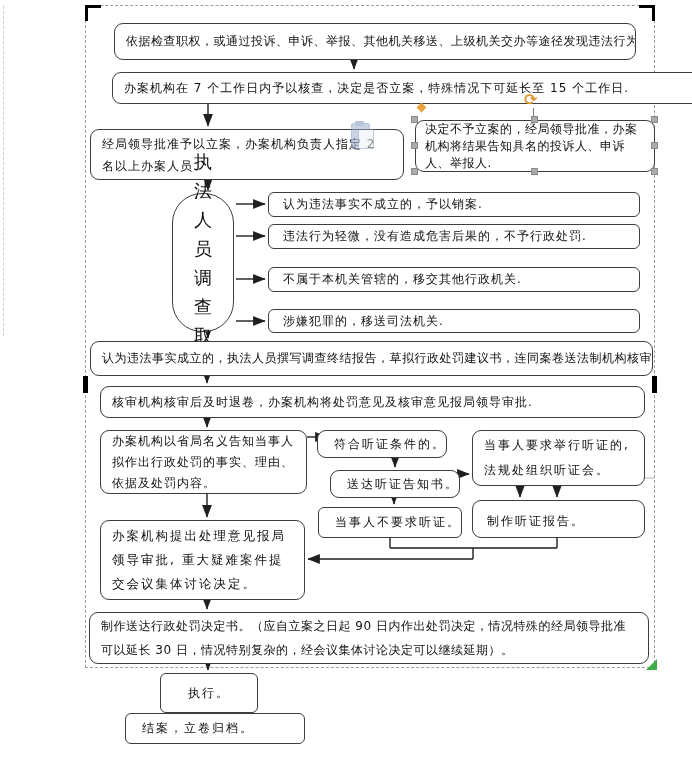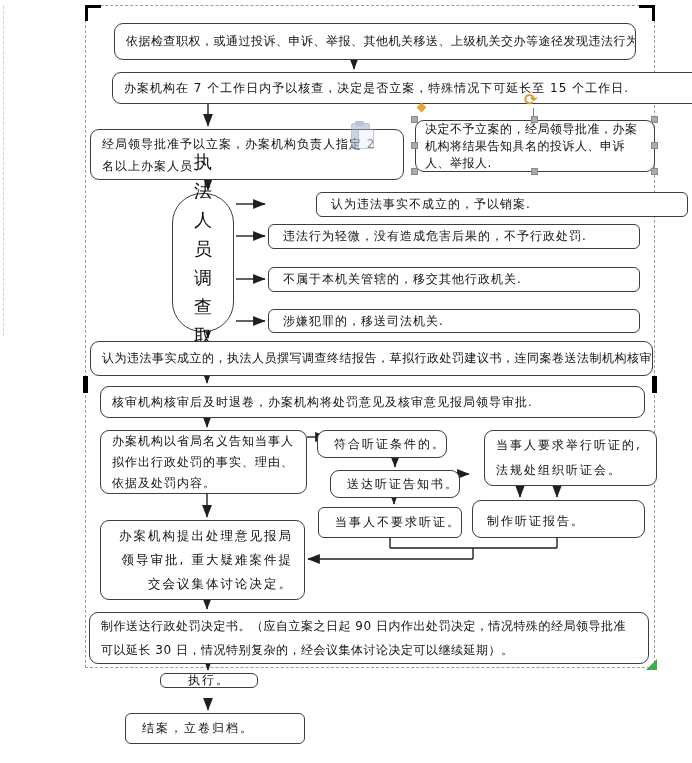--- a/index.html
+++ b/index.html
@@ -132,21 +132,21 @@
 
   <div class="node stadium" style="left:172px;top:193px;width:62px;height:139px;">
     <span class="txt">
       <span>执 法</span><br>
       <span>人 员</span><br>
       <span>调 查</span><br>
       <span>取 证</span>
     </span>
   </div>
 
-  <div class="node small-r oneline ls1" style="left:268px;top:192px;width:372px;height:25px;padding:10px 14px;margin-left:48px;">
+  <div class="node small-r oneline ls1" style="left:268px;top:192px;width:372px;height:25px;padding:10px 14px;">
     <span class="txt">认为违法事实不成立的，予以销案.</span>
   </div>
   <div class="node small-r oneline ls1" style="left:268px;top:224px;width:372px;height:25px;padding:0 14px;">
     <span class="txt">违法行为轻微，没有造成危害后果的，不予行政处罚.</span>
   </div>
   <div class="node small-r oneline ls1" style="left:268px;top:267px;width:372px;height:25px;padding:0 14px;">
     <span class="txt">不属于本机关管辖的，移交其他行政机关.</span>
   </div>
   <div class="node small-r oneline ls1" style="left:268px;top:309px;width:372px;height:24px;padding:0 14px;">
     <span class="txt">涉嫌犯罪的，移送司法机关.</span>
@@ -165,41 +165,41 @@
   </div>
 
   <div class="node ls2" style="left:317px;top:430px;width:130px;height:28px;padding-left:16px;">
     <span class="txt">符合听证条件的。</span>
   </div>
 
   <div class="node ls2" style="left:330px;top:470px;width:130px;height:28px;padding-left:16px;">
     <span class="txt">送达听证告知书。</span>
   </div>
 
-  <div class="node pad ls2" style="left:472px;top:430px;width:173px;height:56px;line-height:25px;margin-left:12px;">
+  <div class="node pad ls2" style="left:472px;top:430px;width:173px;height:56px;line-height:25px;">
     <span class="txt">当事人要求举行听证的, 法规处组织听证会。</span>
   </div>
 
   <div class="node ls2" style="left:318px;top:507px;width:144px;height:31px;padding-left:16px;border-radius:6px;">
     <span class="txt">当事人不要求听证。</span>
   </div>
 
   <div class="node ls2" style="left:472px;top:500px;width:173px;height:38px;padding-left:14px;align-items:center;padding-top:5px;">
     <span class="txt">制作听证报告。</span>
   </div>
 
-  <div class="node pad ls2" style="left:100px;top:520px;width:205px;height:80px;line-height:24px;font-size:12.5px;text-align:right;">
+  <div class="node pad ls2" style="left:100px;top:520px;width:205px;height:80px;line-height:24px;font-size:12.5px;">
     <span class="txt">办案机构提出处理意见报局领导审批, 重大疑难案件提交会议集体讨论决定。</span>
   </div>
 
   <div class="node pad" style="left:89px;top:612px;width:560px;height:52px;line-height:24px;">
     <span class="txt">制作送达行政处罚决定书。（应自立案之日起 90 日内作出处罚决定，情况特殊的经局领导批准可以延长 30 日，情况特别复杂的，经会议集体讨论决定可以继续延期）。</span>
   </div>
 
-  <div class="node small-r center ls2" style="left:160px;top:673px;width:98px;height:15px;">
+  <div class="node small-r center ls2" style="left:160px;top:673px;width:98px;height:40px;">
     <span class="txt">执行。</span>
   </div>
 
   <div class="node small-r ls2" style="left:125px;top:713px;width:180px;height:31px;padding-left:16px;">
     <span class="txt">结案，立卷归档。</span>
   </div>
 
 </div>
 
 </body></html>

